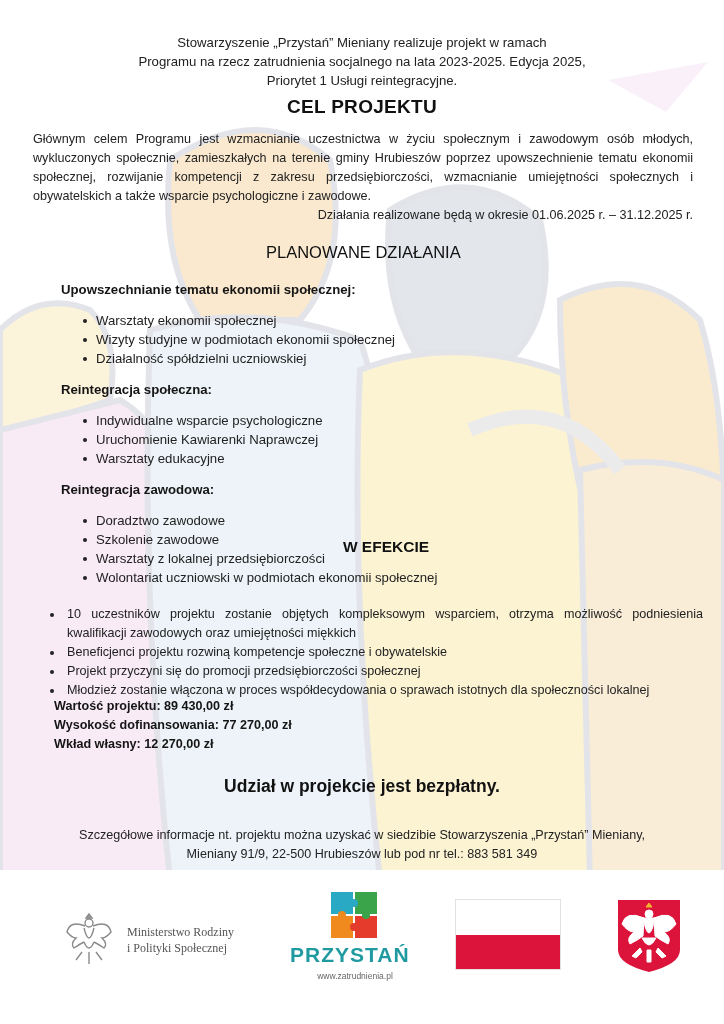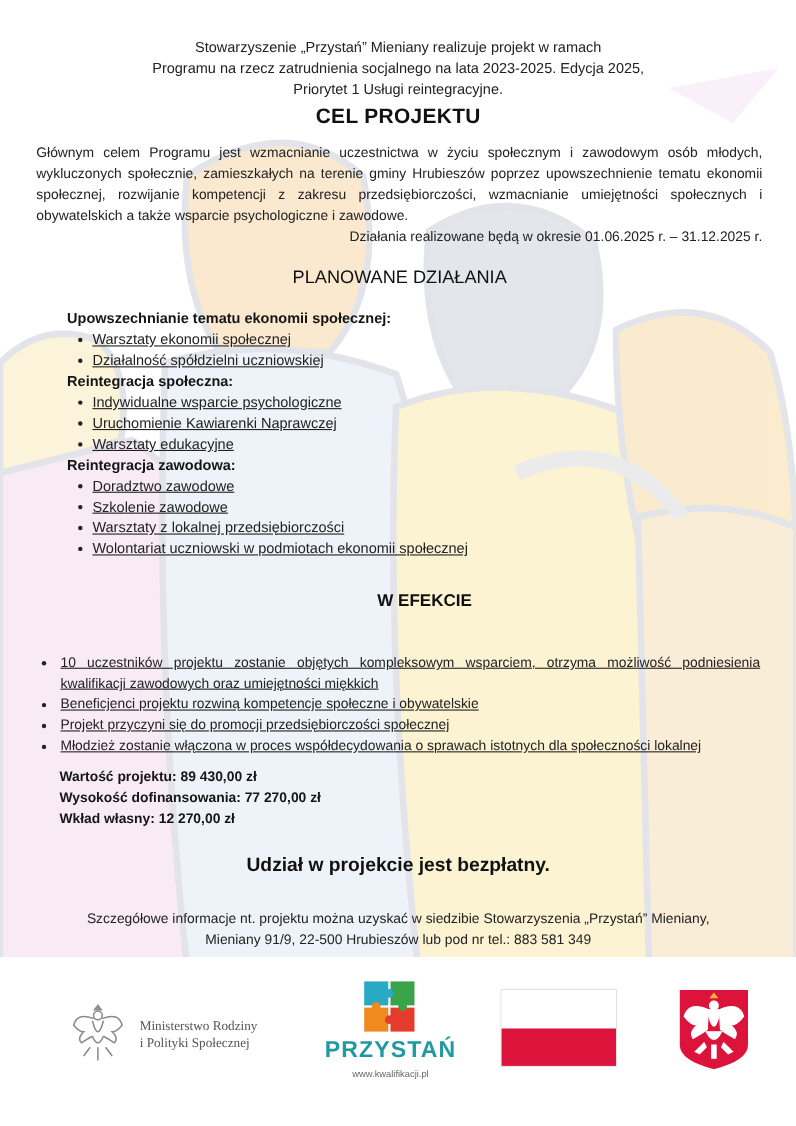--- a/index.html
+++ b/index.html
@@ -25,21 +25,21 @@
     position: absolute; left: 33px; top: 130px; width: 660px;
     font-size: 12.6px; line-height: 19px; text-align: justify; color: #222;
   }
   .goal .last { text-align: right; }
   .h-plan {
     position: absolute; left: 266px; top: 243px;
     font-weight: normal; font-size: 16.5px; color: #111; white-space: nowrap;
   }
   .actions { position: absolute; left: 61px; top: 280px; width: 480px; font-size: 13.2px; color: #222; }
   .grp-title { font-weight: bold; line-height: 19px; color: #151515; }
-  ul { margin: 0; padding: 0; list-style: none; text-decoration: underline; }
+  ul { margin: 12px; padding: 0; list-style: none; }
   li.b { position: relative; padding-left: 23px; line-height: 19px; }
   li.b::before {
     content: ""; position: absolute; left: 10px; top: 8px; width: 4px; height: 4px;
     background: #222; border-radius: 50%;
   }
   .h-eff {
     position: absolute; left: 0; top: 538px; width: 724px; text-align: center;
     font-weight: bold; font-size: 15.5px; color: #111; padding-left: 24px;
   }
   .effects { position: absolute; left: 34px; top: 593px; width: 657px; font-size: 12.6px; color: #222; }
@@ -61,21 +61,21 @@
   .logos { position: absolute; left: 0; top: 890px; width: 724px; height: 110px; }
   .ministry { position: absolute; left: 64px; top: 18px; width: 200px; height: 60px; }
   .ministry .eagle { position: absolute; left: 0; top: 0; width: 50px; height: 60px; }
   .ministry .mname {
     position: absolute; left: 63px; top: 16px; font-family: "Liberation Serif", "DejaVu Serif", serif;
     font-size: 12px; line-height: 16px; color: #555;
   }
   .przystan { position: absolute; left: 290px; top: 0; width: 130px; height: 110px; }
   .przystan .puzzle { position: absolute; left: 41px; top: 2px; width: 46px; height: 46px; }
   .przystan .pname {
-    position: absolute; left: 0; top: 53px; width: 130px; text-align: center;
+    position: absolute; left: 0; top: 53px; width: 130px; text-align: left;
     font-weight: bold; font-size: 21px; letter-spacing: 1px; color: #1f9aa0;
   }
   .przystan .url {
     position: absolute; left: 0; top: 81px; width: 130px; text-align: center;
     font-size: 8.5px; color: #666;
   }
   .flag {
     position: absolute; left: 455px; top: 9px; width: 106px; height: 71px;
     border: 1px solid #e2e2e2; box-sizing: border-box;
   }
@@ -121,20 +121,21 @@
   <div class="goal">
     <div>Głównym celem Programu jest wzmacnianie uczestnictwa w życiu społecznym i zawodowym osób młodych, wykluczonych społecznie, zamieszkałych na terenie gminy Hrubieszów poprzez upowszechnienie tematu ekonomii społecznej, rozwijanie kompetencji z zakresu przedsiębiorczości, wzmacnianie umiejętności społecznych i obywatelskich a także wsparcie psychologiczne i zawodowe.</div>
     <div class="last">Działania realizowane będą w okresie 01.06.2025 r. – 31.12.2025 r.</div>
   </div>
 
   <div class="h-plan">PLANOWANE DZIAŁANIA</div>
   <div class="actions">
     <div class="grp-title">Upowszechnianie tematu ekonomii społecznej:</div>
     <ul>
       <li class="b">Warsztaty ekonomii społecznej</li>
+      <li class="b">Wizyty studyjne w podmiotach ekonomii społecznej</li>
       <li class="b">Działalność spółdzielni uczniowskiej</li>
     </ul>
     <div class="grp-title">Reintegracja społeczna:</div>
     <ul>
       <li class="b">Indywidualne wsparcie psychologiczne</li>
       <li class="b"> Uruchomienie Kawiarenki Naprawczej</li>
       <li class="b">Warsztaty edukacyjne</li>
     </ul>
     <div class="grp-title">Reintegracja zawodowa:</div>
     <ul>
@@ -190,21 +191,21 @@
         <rect id="pz0" x="0" y="0" width="22" height="22" fill="#29a9c4"></rect>
         <rect id="pz1" x="24" y="0" width="22" height="22" fill="#3aa44a"></rect>
         <rect id="pz2" x="0" y="24" width="22" height="22" fill="#f08a1e"></rect>
         <rect id="pz3" x="24" y="24" width="22" height="22" fill="#e53b2c"></rect>
         <circle cx="23" cy="11" r="4" fill="#29a9c4"></circle>
         <circle cx="11" cy="23" r="4" fill="#f08a1e"></circle>
         <circle cx="35" cy="23" r="4" fill="#3aa44a"></circle>
         <circle cx="23" cy="35" r="4" fill="#e53b2c"></circle>
       </svg>
       <div class="pname">PRZYSTAŃ</div>
-      <div class="url">www.kwalifikacji.pl</div>
+      <div class="url">www.zatrudnienia.pl</div>
     </div>
 
     <div class="flag">
       <div class="white" style="background: rgb(255, 255, 255);"></div>
       <div class="red" style="background: rgb(220, 20, 60);"></div>
     </div>
 
     <svg class="emblem" viewBox="0 0 66 76">
       <path id="shield" d="M2,2 H64 V52 Q64,66 33,74 Q2,66 2,52 Z" fill="#dc143c"></path>
       <g fill="#ffffff" stroke="#ffffff">

